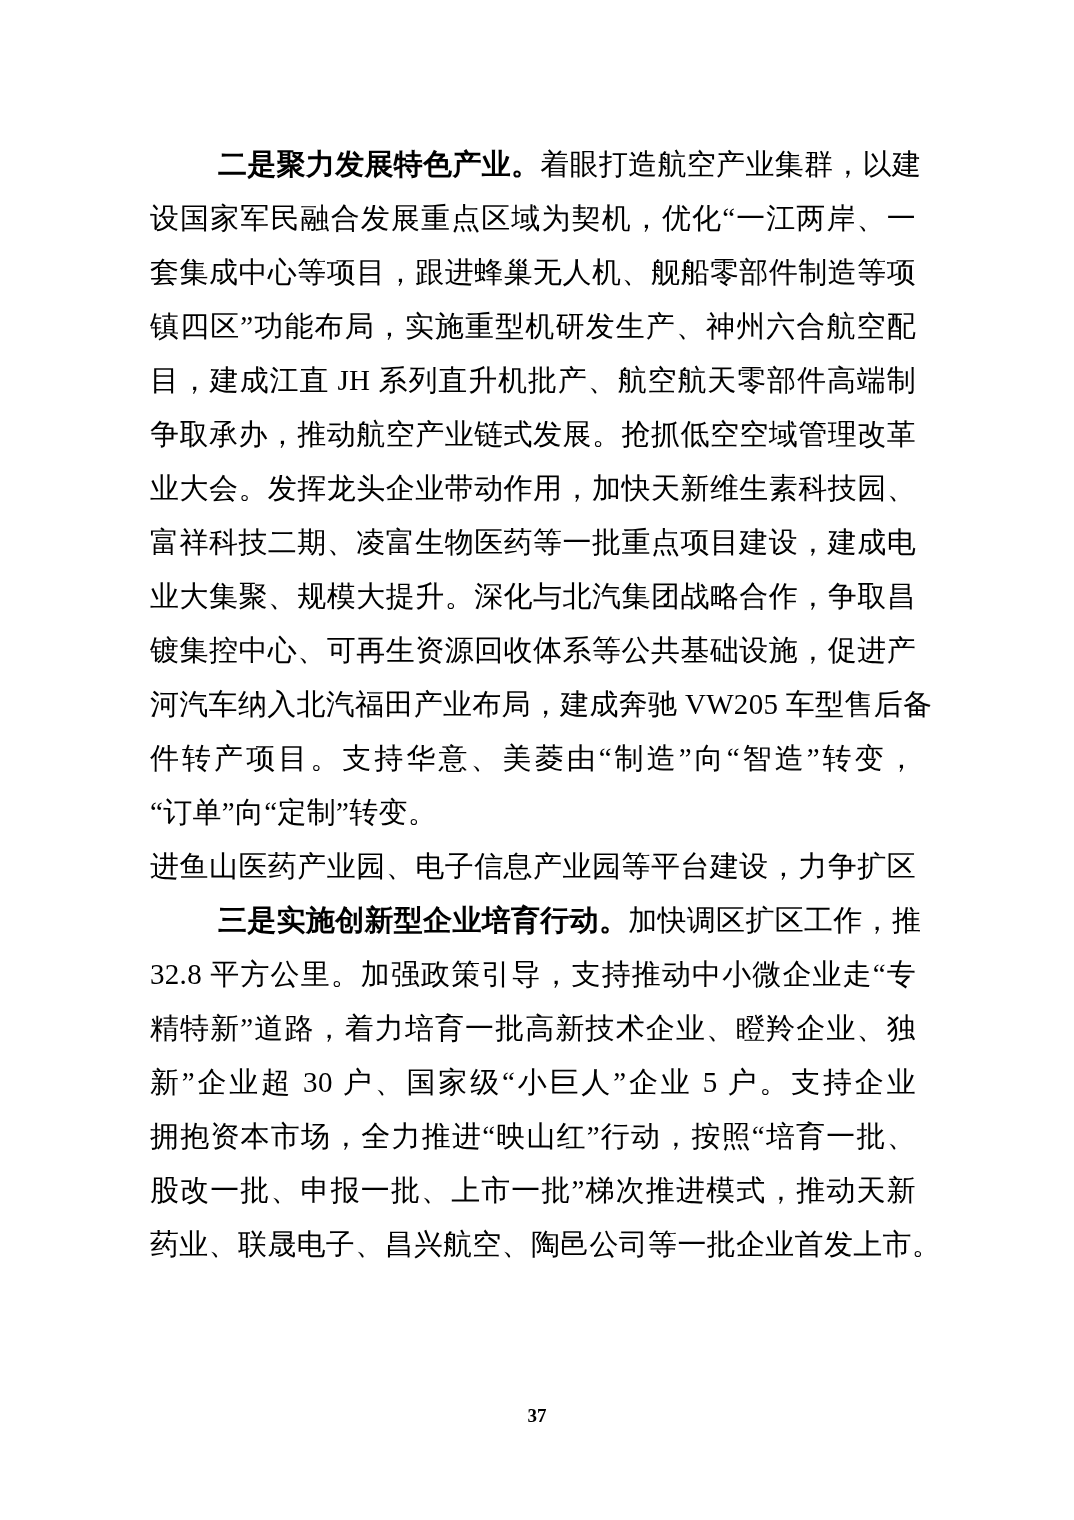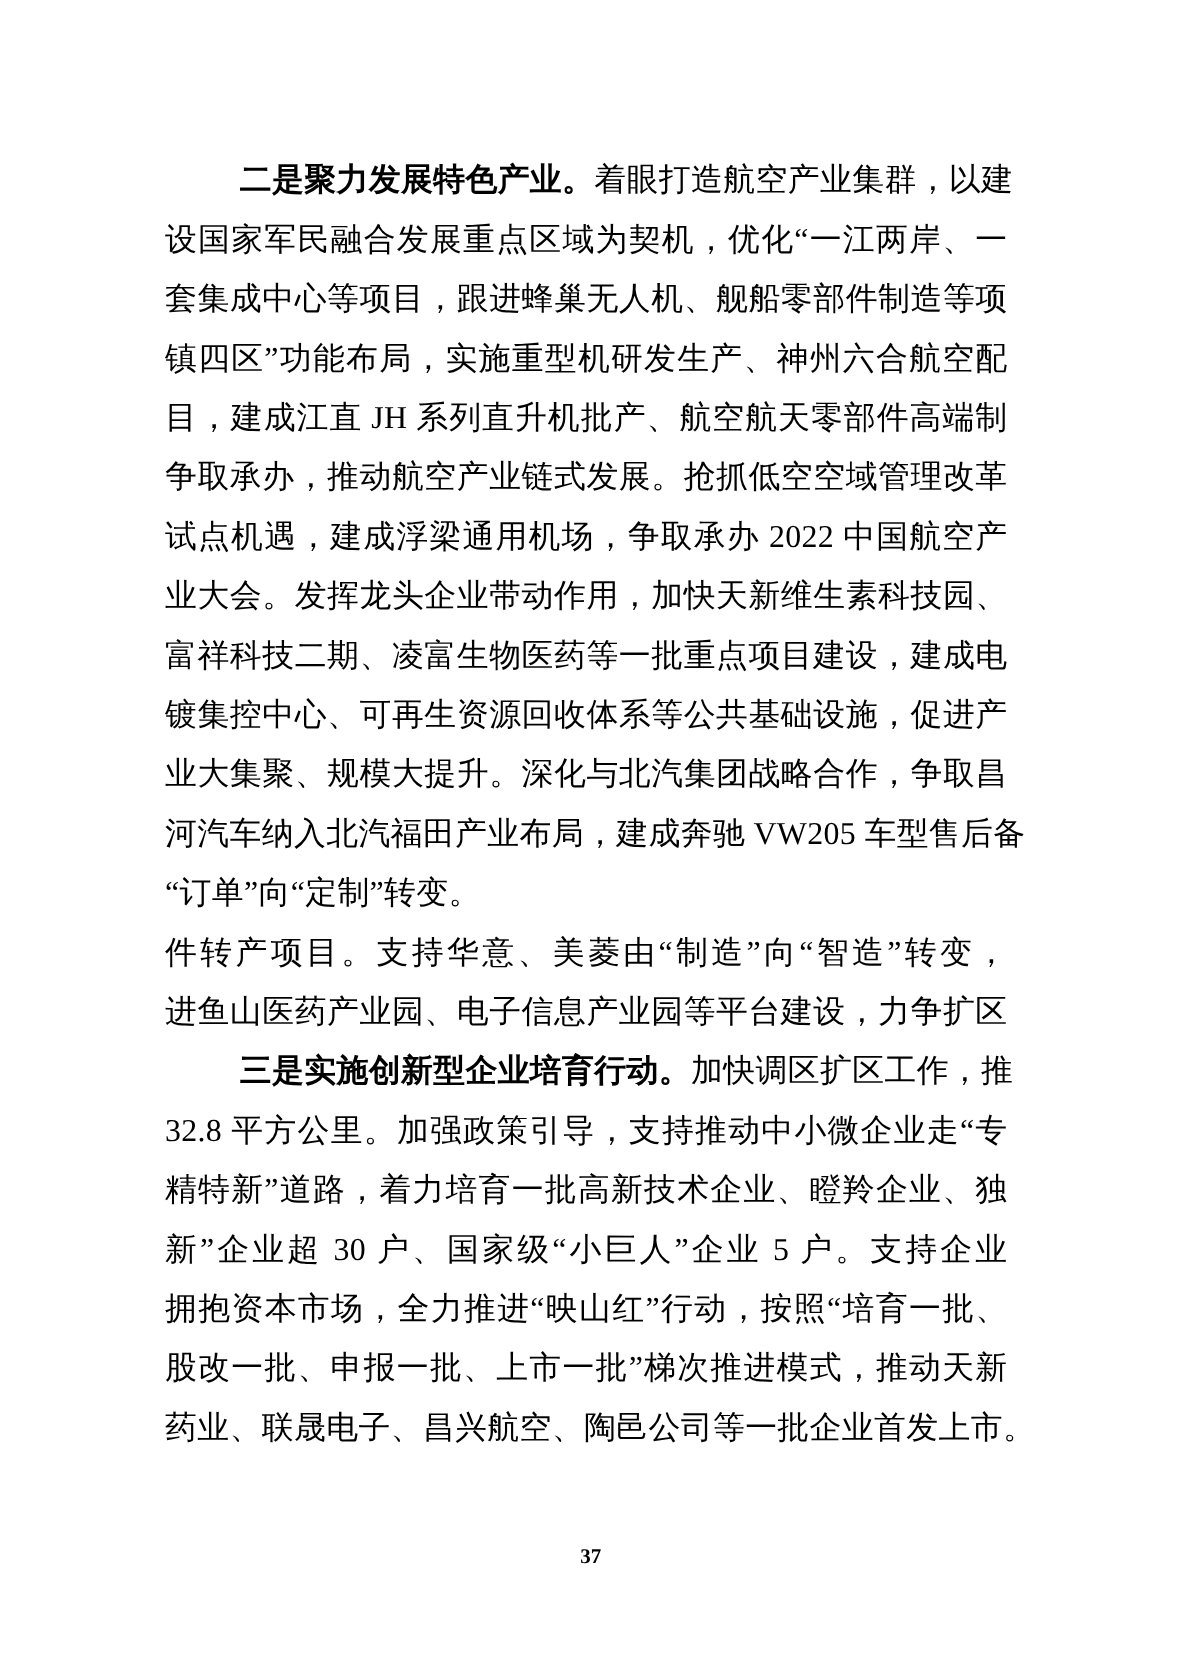--- a/index.html
+++ b/index.html
@@ -57,28 +57,27 @@
 <body>
 
 <div class="page">
   <div class="text-block">
       <div class="line indent"><span class="bold">二是聚力发展特色产业。</span><span>着眼打造航空产业集群，以建</span></div>
       <div class="line"><span>设国家军民融合发展重点区域为契机，优化“一江两岸、一</span></div>
       <div class="line"><span>套集成中心等项目，跟进蜂巢无人机、舰船零部件制造等项</span></div>
       <div class="line"><span>镇四区”功能布局，实施重型机研发生产、神州六合航空配</span></div>
       <div class="line"><span>目，建成江直 JH 系列直升机批产、航空航天零部件高端制</span></div>
       <div class="line"><span>争取承办，推动航空产业链式发展。抢抓低空空域管理改革</span></div>
-      <div class="line"><span>试点机遇，建成浮梁通用机场，争取承办 2022 中国航空产</span></div>
       <div class="line"><span>业大会。发挥龙头企业带动作用，加快天新维生素科技园、</span></div>
       <div class="line"><span>富祥科技二期、凌富生物医药等一批重点项目建设，建成电</span></div>
+      <div class="line"><span>业大集聚、规模大提升。深化与北汽集团战略合作，争取昌</span></div>
       <div class="line"><span>镀集控中心、可再生资源回收体系等公共基础设施，促进产</span></div>
-      <div class="line"><span>业大集聚、规模大提升。深化与北汽集团战略合作，争取昌</span></div>
       <div class="line"><span>河汽车纳入北汽福田产业布局，建成奔驰 VW205 车型售后备</span></div>
+      <div class="line"><span>件转产项目。支持华意、美菱由“制造”向“智造”转变，</span></div>
       <div class="line last"><span>“订单”向“定制”转变。</span></div>
-      <div class="line"><span>件转产项目。支持华意、美菱由“制造”向“智造”转变，</span></div>
       <div class="line"><span>进鱼山医药产业园、电子信息产业园等平台建设，力争扩区</span></div>
       <div class="line indent"><span class="bold">三是实施创新型企业培育行动。</span><span>加快调区扩区工作，推</span></div>
       <div class="line"><span>32.8 平方公里。加强政策引导，支持推动中小微企业走“专</span></div>
       <div class="line"><span>精特新”道路，着力培育一批高新技术企业、瞪羚企业、独</span></div>
       <div class="line"><span>新”企业超 30 户、国家级“小巨人”企业 5 户。支持企业</span></div>
       <div class="line"><span>拥抱资本市场，全力推进“映山红”行动，按照“培育一批、</span></div>
       <div class="line"><span>股改一批、申报一批、上市一批”梯次推进模式，推动天新</span></div>
       <div class="line last"><span>药业、联晟电子、昌兴航空、陶邑公司等一批企业首发上市。</span></div>
     </div>
   <div class="page-number">37</div>

